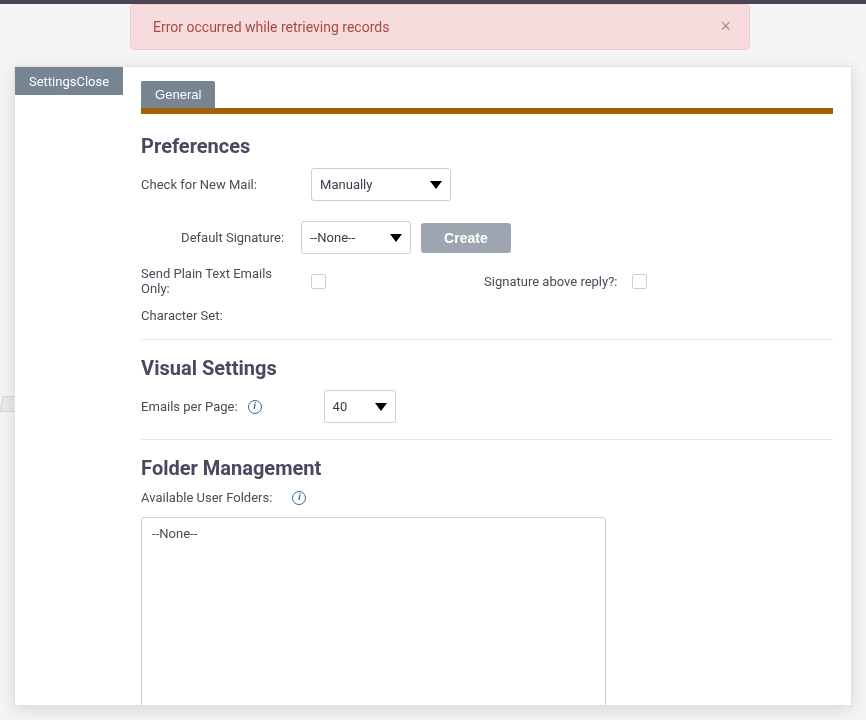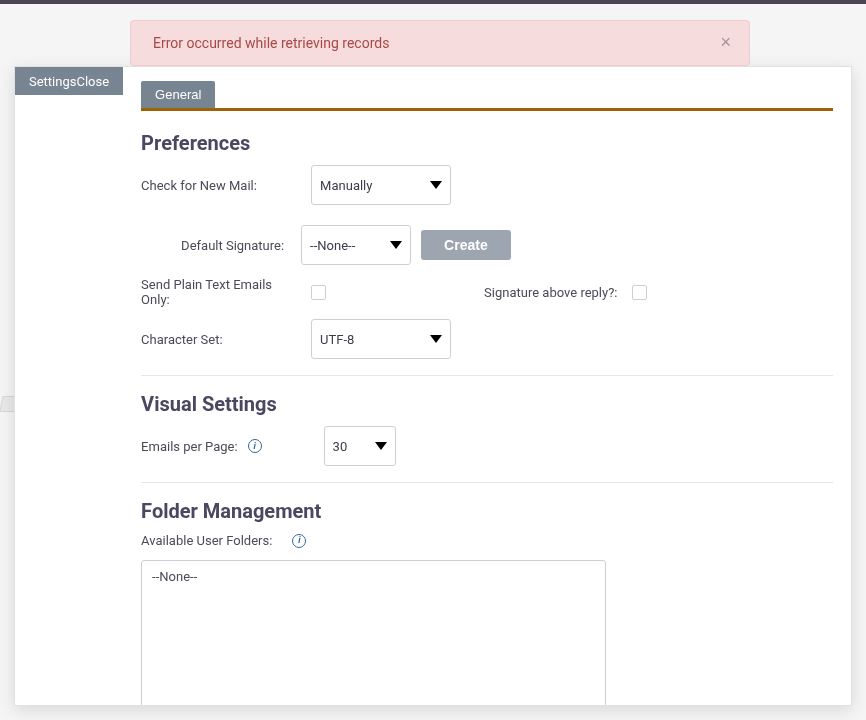--- a/index.html
+++ b/index.html
@@ -13,21 +13,21 @@
     height: 720px;
     overflow: hidden;
     position: relative;
   }
   
   .topbar { background:#4b4455; height:4px; }
 
   
   .alert {
     position: absolute;
-    top: 20px;
+    top: 4px;
     left: 130px;
     width: 620px;
     background: #f6dcdc;
     border: 1px solid #eecbce;
     color: #a84947;
     border-radius: 4px;
     padding: 14px 44px 14px 22px;
     z-index: 50;
   }
   .alert-close {
@@ -52,21 +52,21 @@
     color:#fff;
     height:28px;
     display:flex; align-items:center; justify-content:space-between;
     padding:0 14px;
     font-size:13px;
   }
   .modal-header .close-link { color:#fff; cursor:pointer; font-size:13px; }
   .modal-body { padding:14px 18px 0 18px; overflow:auto; flex:1; }
 
   
-  .tabs { border-bottom:3px solid #a16207;text-decoration:underline; }
+  .tabs { border-bottom:6px solid #a16207;text-decoration:underline; }
   .tab {
     display:inline-block;
     background:#778491;
     color:#fff;
     border:none;
     padding:6px 14px;
     font-size:13px;
     border-radius:2px 2px 0 0;
     cursor:pointer;
   }
@@ -82,21 +82,21 @@
 
   
   .form-row { display:flex; gap:20px; margin-bottom:12px; flex-wrap:wrap;}
   .field { display:flex; align-items:center; gap:10px; }
   label.fld { color:#4c4a57; font-size:13px; }
   .label-w1 { width:160px; }
 
   .select {
     position:relative; display:inline-flex; align-items:center;
     border:1px solid #cfcfd3; border-radius:3px;
-    height:40px; background:#fff; cursor:pointer;
+    height:33px; background:#fff; cursor:pointer;
     padding:0 30px 0 8px;
     font-size:13px; color:#3e3c4a;
   }
   .select .caret {
     position:absolute; right:8px; top:50%; transform:translateY(-50%);
     width:0;height:0;border-left:6px solid transparent;border-right:6px solid transparent;border-top:8px solid #000;
   }
 
   .checkbox {
     width:15px;height:15px;border:1px solid #cfcfd3;border-radius:2px;
@@ -184,37 +184,33 @@
       </div>
       <div class="field" style="margin-left:138px">
         <label class="fld" style="width:138px">Signature above reply?:</label>
         <span class="checkbox"></span>
       </div>
     </div>
 
     <div class="form-row">
       <div class="field">
         <label class="fld label-w1">Character Set:</label>
-        <div class="select" style="width:140px">
-          <span>UTF-8</span>
-          <span class="caret"></span>
-        </div>
       </div>
     </div>
 
     <hr class="hr">
 
     <h3 class="section-title" style="margin-top:0">Visual Settings</h3>
     <div class="form-row">
       <div class="field">
         <label class="fld">Emails per Page:</label>
         <span class="info-icon">i</span>
         <div style="width:42px"></div>
         <div class="select" style="width:72px">
-          <span>30</span>
+          <span>40</span>
           <span class="caret"></span>
         </div>
       </div>
     </div>
 
     <hr class="hr">
 
     <h3 class="section-title" style="margin-top:8px">Folder Management</h3>
     <div class="form-row" style="align-items:center">
       <label class="fld">Available User Folders:</label>

